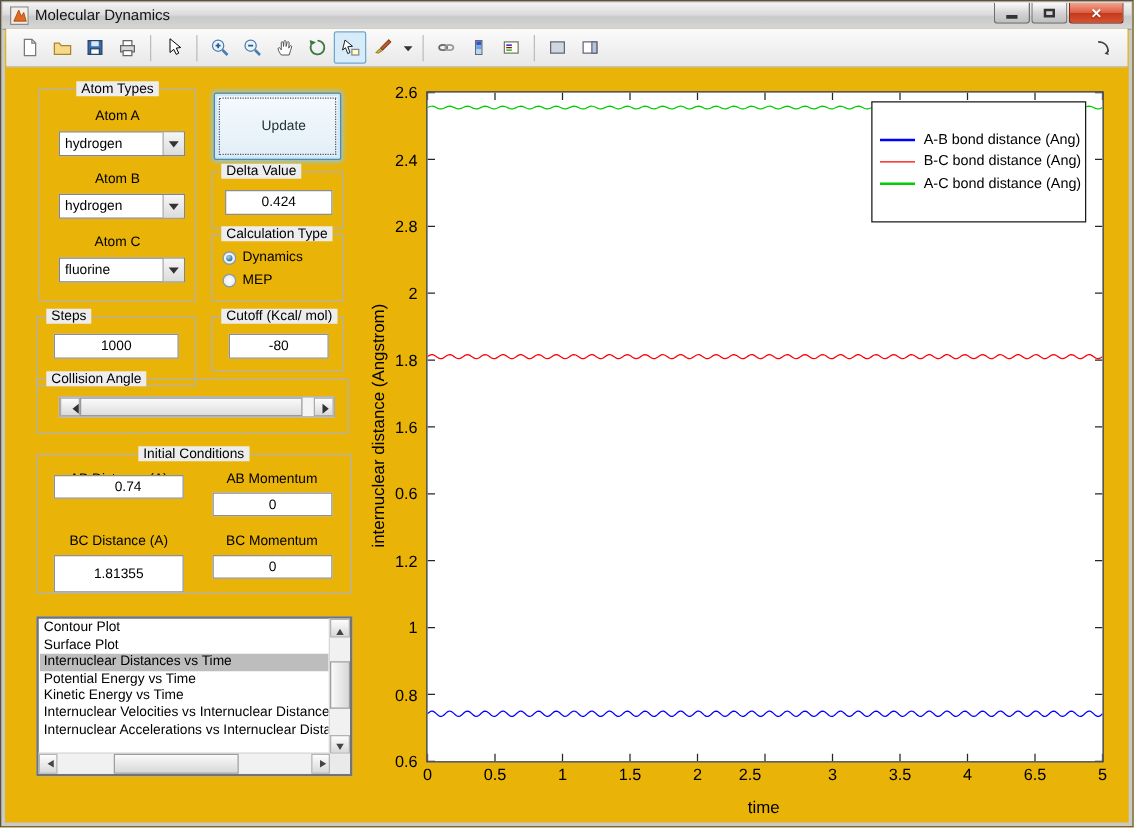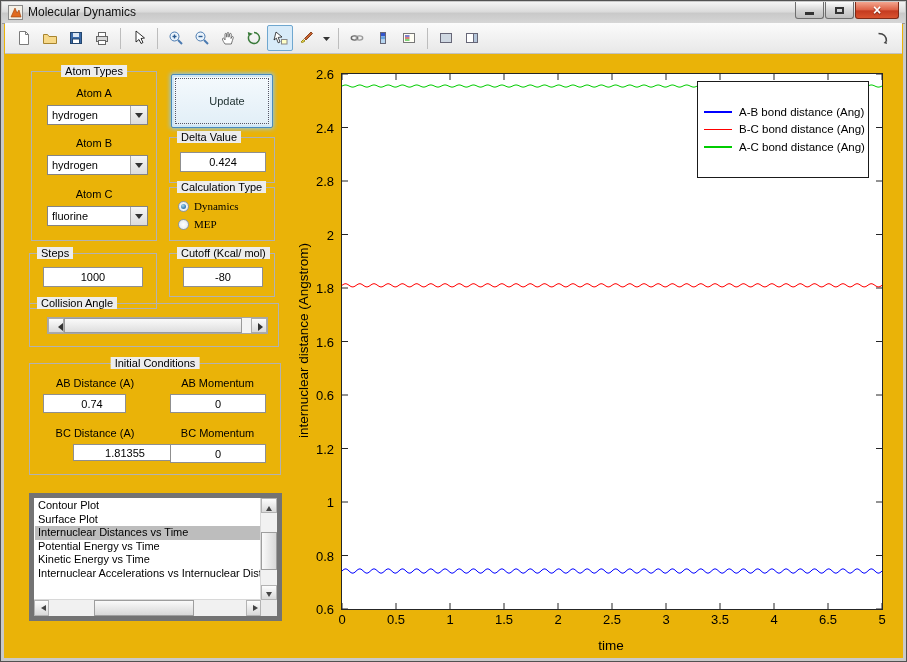--- a/index.html
+++ b/index.html
@@ -56,21 +56,21 @@
     background:radial-gradient(circle at 38% 32%, #a6d6ef, #3d83b8 60%, #2b628d);}
   
   .slider{position:absolute;left:17px;top:13px;right:10px;height:17px;background:#f4f4f4;border:1px solid #a6a6a6;box-sizing:border-box;}
   .sl-btn{position:absolute;top:0;bottom:0;width:16px;background:linear-gradient(#fdfdfd,#dadada);border:1px solid #ababab;box-sizing:border-box;}
   .sl-btn.left{left:0;}
   .sl-btn.right{right:0;}
   .sl-btn.left::after{content:"";position:absolute;left:5px;top:4px;border:4px solid transparent;border-right:5px solid #333;}
   .sl-btn.right::after{content:"";position:absolute;left:6px;top:4px;border:4px solid transparent;border-left:5px solid #333;}
   .sl-thumb{position:absolute;left:16px;top:0;bottom:0;width:178px;background:linear-gradient(#fafafa,#dedede);border:1px solid #9a9a9a;box-sizing:border-box;}
   
-  .listbox{position:absolute;left:28px;top:492px;width:253px;height:128px;background:#fff;border:5px solid #737373;box-sizing:border-box;}
+  .listbox{position:absolute;left:28px;top:492px;width:253px;height:128px;background:#fff;border:2px solid #737373;box-sizing:border-box;}
   .list-items{position:absolute;left:1px;top:1px;right:17px;bottom:17px;overflow:hidden;}
   .list-item{height:13.6px;line-height:13.6px;padding-left:3px;white-space:nowrap;overflow:hidden;font-size:11px;}
   .list-item.selected{background:#bdbdbd;}
   .sb-v{position:absolute;top:0;right:0;width:16px;bottom:16px;background:#f1f1f1;border-left:1px solid #d8d8d8;}
   .sb-h{position:absolute;left:0;right:16px;bottom:0;height:16px;background:#f1f1f1;border-top:1px solid #d8d8d8;}
   .sb-corner{position:absolute;right:0;bottom:0;width:16px;height:16px;background:#eaeaea;}
   .sb-btn{position:absolute;background:linear-gradient(#fdfdfd,#d9d9d9);border:1px solid #b3b3b3;box-sizing:border-box;}
   .sb-v .sb-btn{left:0;right:0;height:15px;}
   .sb-h .sb-btn{top:0;bottom:0;width:15px;}
   .tri{position:absolute;border:3.5px solid transparent;}
@@ -257,21 +257,21 @@
 
   <button class="update-btn">Update</button>
 
   <div class="panel" style="left:168px;top:136px;width:106px;height:46px;">
     <span class="panel-title">Delta Value</span>
     <input class="field" style="left: 10px; top: 14px; width: 86px; height: 20px;" value="0.424">
   </div>
 
   <div class="panel" style="left:168px;top:186px;width:106px;height:54px;">
     <span class="panel-title">Calculation Type</span>
-    <div id="radio-rows" style="position:absolute;left:0;top:9px;right:12px;font-family:Liberation Serif, serif;">
+    <div id="radio-rows" style="position:absolute;left:0;top:9px;right:12px;">
         <div class="radio-row">
           <span class="radio checked"></span>
           <span>Dynamics</span>
         </div>
         <div class="radio-row">
           <span class="radio"></span>
           <span>MEP</span>
         </div>
       </div>
   </div>
@@ -292,35 +292,36 @@
       <div class="sl-btn left"></div>
       <div class="sl-thumb"></div>
       <div class="sl-btn right"></div>
     </div>
   </div>
 
   <div class="panel ctr" style="left:28px;top:362px;width:252px;height:112px;">
     <span class="panel-title">Initial Conditions</span>
     <span class="lbl" style="left:10px;top:13px;width:110px;">AB Distance (A)</span>
     <span class="lbl" style="left:135px;top:13px;width:105px;">AB Momentum</span>
-    <input class="field" style="left: 13px; top: 30px; width: 83px; height: 19px; padding-left: 15px;" value="0.74">
+    <input class="field" style="left: 13px; top: 16px; width: 104px; height: 19px; padding-left: 15px;" value="0.74">
     <input class="field" style="left: 140px; top: 30px; width: 96px; height: 19px;" value="0">
     <span class="lbl" style="left:10px;top:63px;width:110px;">BC Distance (A)</span>
     <span class="lbl" style="left:135px;top:63px;width:105px;">BC Momentum</span>
-    <input class="field" style="left: 13px; top: 80px; width: 104px; height: 17px; margin-left: 30px;" value="1.81355">
+    <input class="field" style="left: 13px; top: 80px; width: 104px; height: 30px;" value="1.81355">
     <input class="field" style="left: 140px; top: 80px; width: 96px; height: 19px;" value="0">
   </div>
 
   <div class="listbox">
     <div class="list-items" id="list-items">
         <div class="list-item">Contour Plot</div>
         <div class="list-item">Surface Plot</div>
         <div class="list-item selected">Internuclear Distances vs Time</div>
         <div class="list-item">Potential Energy vs Time</div>
         <div class="list-item">Kinetic Energy vs Time</div>
+        <div class="list-item">Internuclear Velocities vs Internuclear Distance</div>
         <div class="list-item">Internuclear Accelerations vs Internuclear Distance</div>
       </div>
     <div class="sb-v">
       <div class="sb-btn" style="top:0;">
           <span class="tri up"></span>
         </div>
       <div class="sb-thumb" style="left:0;right:0;top:34px;height:38px;"></div>
       <div class="sb-btn" style="bottom:0;">
           <span class="tri down"></span>
         </div>
@@ -399,21 +400,21 @@
       <span class="ytick" style="top: 108px;">2.8</span>
       <span class="ytick" style="top: 54.5px;">2.4</span>
       <span class="ytick" style="top: 1px;">2.6</span>
     </div>
   <div id="x-ticks">
       <span class="xtick" style="left: 0px;">0</span>
       <span class="xtick" style="left: 54px;">0.5</span>
       <span class="xtick" style="left: 108px;">1</span>
       <span class="xtick" style="left: 162px;">1.5</span>
       <span class="xtick" style="left: 216px;">2</span>
-      <span class="xtick" style="left: 270px;">2.5</span>
+      <span class="xtick" style="left: 258px;">2.5</span>
       <span class="xtick" style="left: 324px;">3</span>
       <span class="xtick" style="left: 378px;">3.5</span>
       <span class="xtick" style="left: 432px;">4</span>
       <span class="xtick" style="left: 486px;">6.5</span>
       <span class="xtick" style="left: 540px;">5</span>
     </div>
   <span class="xlabel">time</span>
 
   <div class="legend">
     <div class="legend-row">

